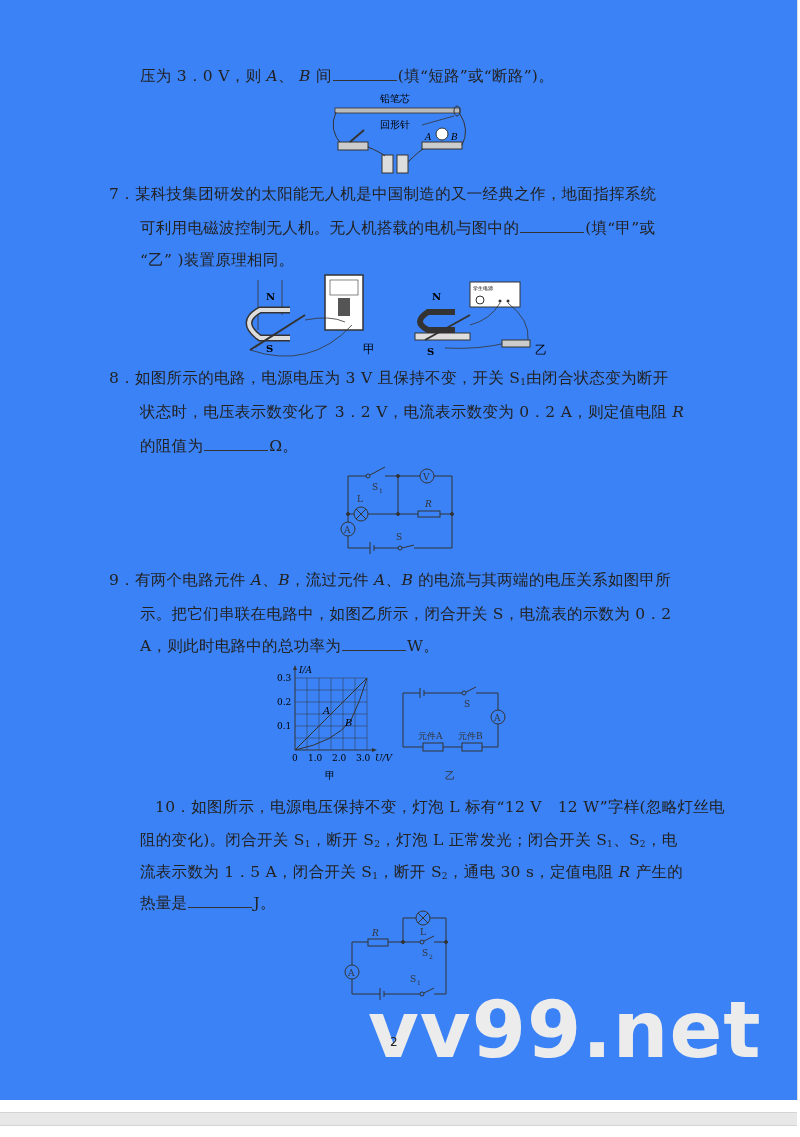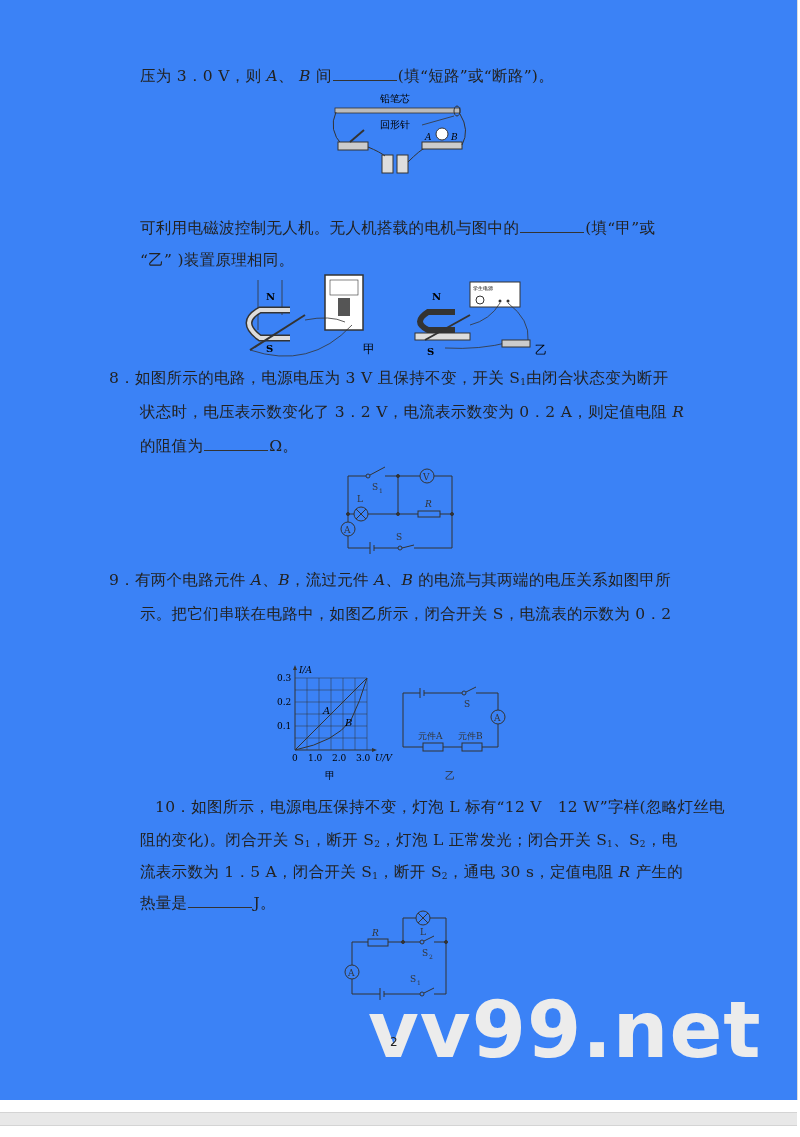--- a/index.html
+++ b/index.html
@@ -42,20 +42,23 @@
     <rect x="67" y="65" width="11" height="18" fill="#ddd" stroke="#333"></rect>
     <path d="M38 57 Q50 62 55 66" fill="none" stroke="#333"></path>
     <path d="M78 72 Q90 60 95 58" fill="none" stroke="#333"></path>
     <rect x="92" y="52" width="40" height="7" fill="#ccc" stroke="#333"></rect>
     <circle cx="112" cy="44" r="6" fill="#fff" stroke="#333"></circle>
     <text x="95" y="50" font-size="9" font-style="italic">A</text>
     <text x="121" y="50" font-size="9" font-style="italic">B</text>
     <path d="M130 24 Q140 40 132 55" fill="none" stroke="#333"></path>
   </svg>
 
+  <div class="line" style="left:109px;top:184px;">
+    <span>7．</span><span>某科技集团研发的太阳能无人机是中国制造的又一经典之作，地面指挥系统</span>
+  </div>
   <div class="line" style="left:140px;top:218px;">
     <span>可利用电磁波控制无人机。无人机搭载的电机与图中的</span><span class="blank"></span><span>(填“甲”或</span>
   </div>
   <div class="line" style="left:140px;top:250px;">
     <span>“乙” )装置原理相同。</span>
   </div>
 
   <svg class="fig" style="left:230px;top:270px;" width="330" height="90">
     <line x1="28" y1="10" x2="28" y2="60" stroke="#333" stroke-width="0.8"></line>
     <line x1="52" y1="10" x2="52" y2="45" stroke="#333" stroke-width="0.8"></line>
@@ -137,20 +140,23 @@
 
   <div class="line" style="left:109px;top:570px;">
     <span>9．</span><span>有两个电路元件</span>
     <span class="it">A</span>、<span class="it">B</span><span>，流过元件</span>
     <span class="it">A</span>、<span class="it">B</span>
     <span>的电流与其两端的电压关系如图甲所</span>
   </div>
   <div class="line" style="left:140px;top:604px;">
     <span>示。把它们串联在电路中，如图乙所示，闭合开关 S，电流表的示数为 0．2</span>
   </div>
+  <div class="line" style="left:140px;top:636px;">
+    <span>A，则此时电路中的总功率为</span><span class="blank"></span><span>W。</span>
+  </div>
 
   <svg class="fig" style="left:265px;top:662px;" width="140" height="120">
     <g stroke="#333" stroke-width="0.5">
       <line x1="30" y1="16" x2="102" y2="16"></line>
         <line x1="30" y1="28" x2="102" y2="28"></line>
         <line x1="30" y1="40" x2="102" y2="40"></line>
       <line x1="30" y1="52" x2="102" y2="52"></line>
         <line x1="30" y1="64" x2="102" y2="64"></line>
         <line x1="30" y1="76" x2="102" y2="76"></line>
       <line x1="42" y1="16" x2="42" y2="88"></line>

